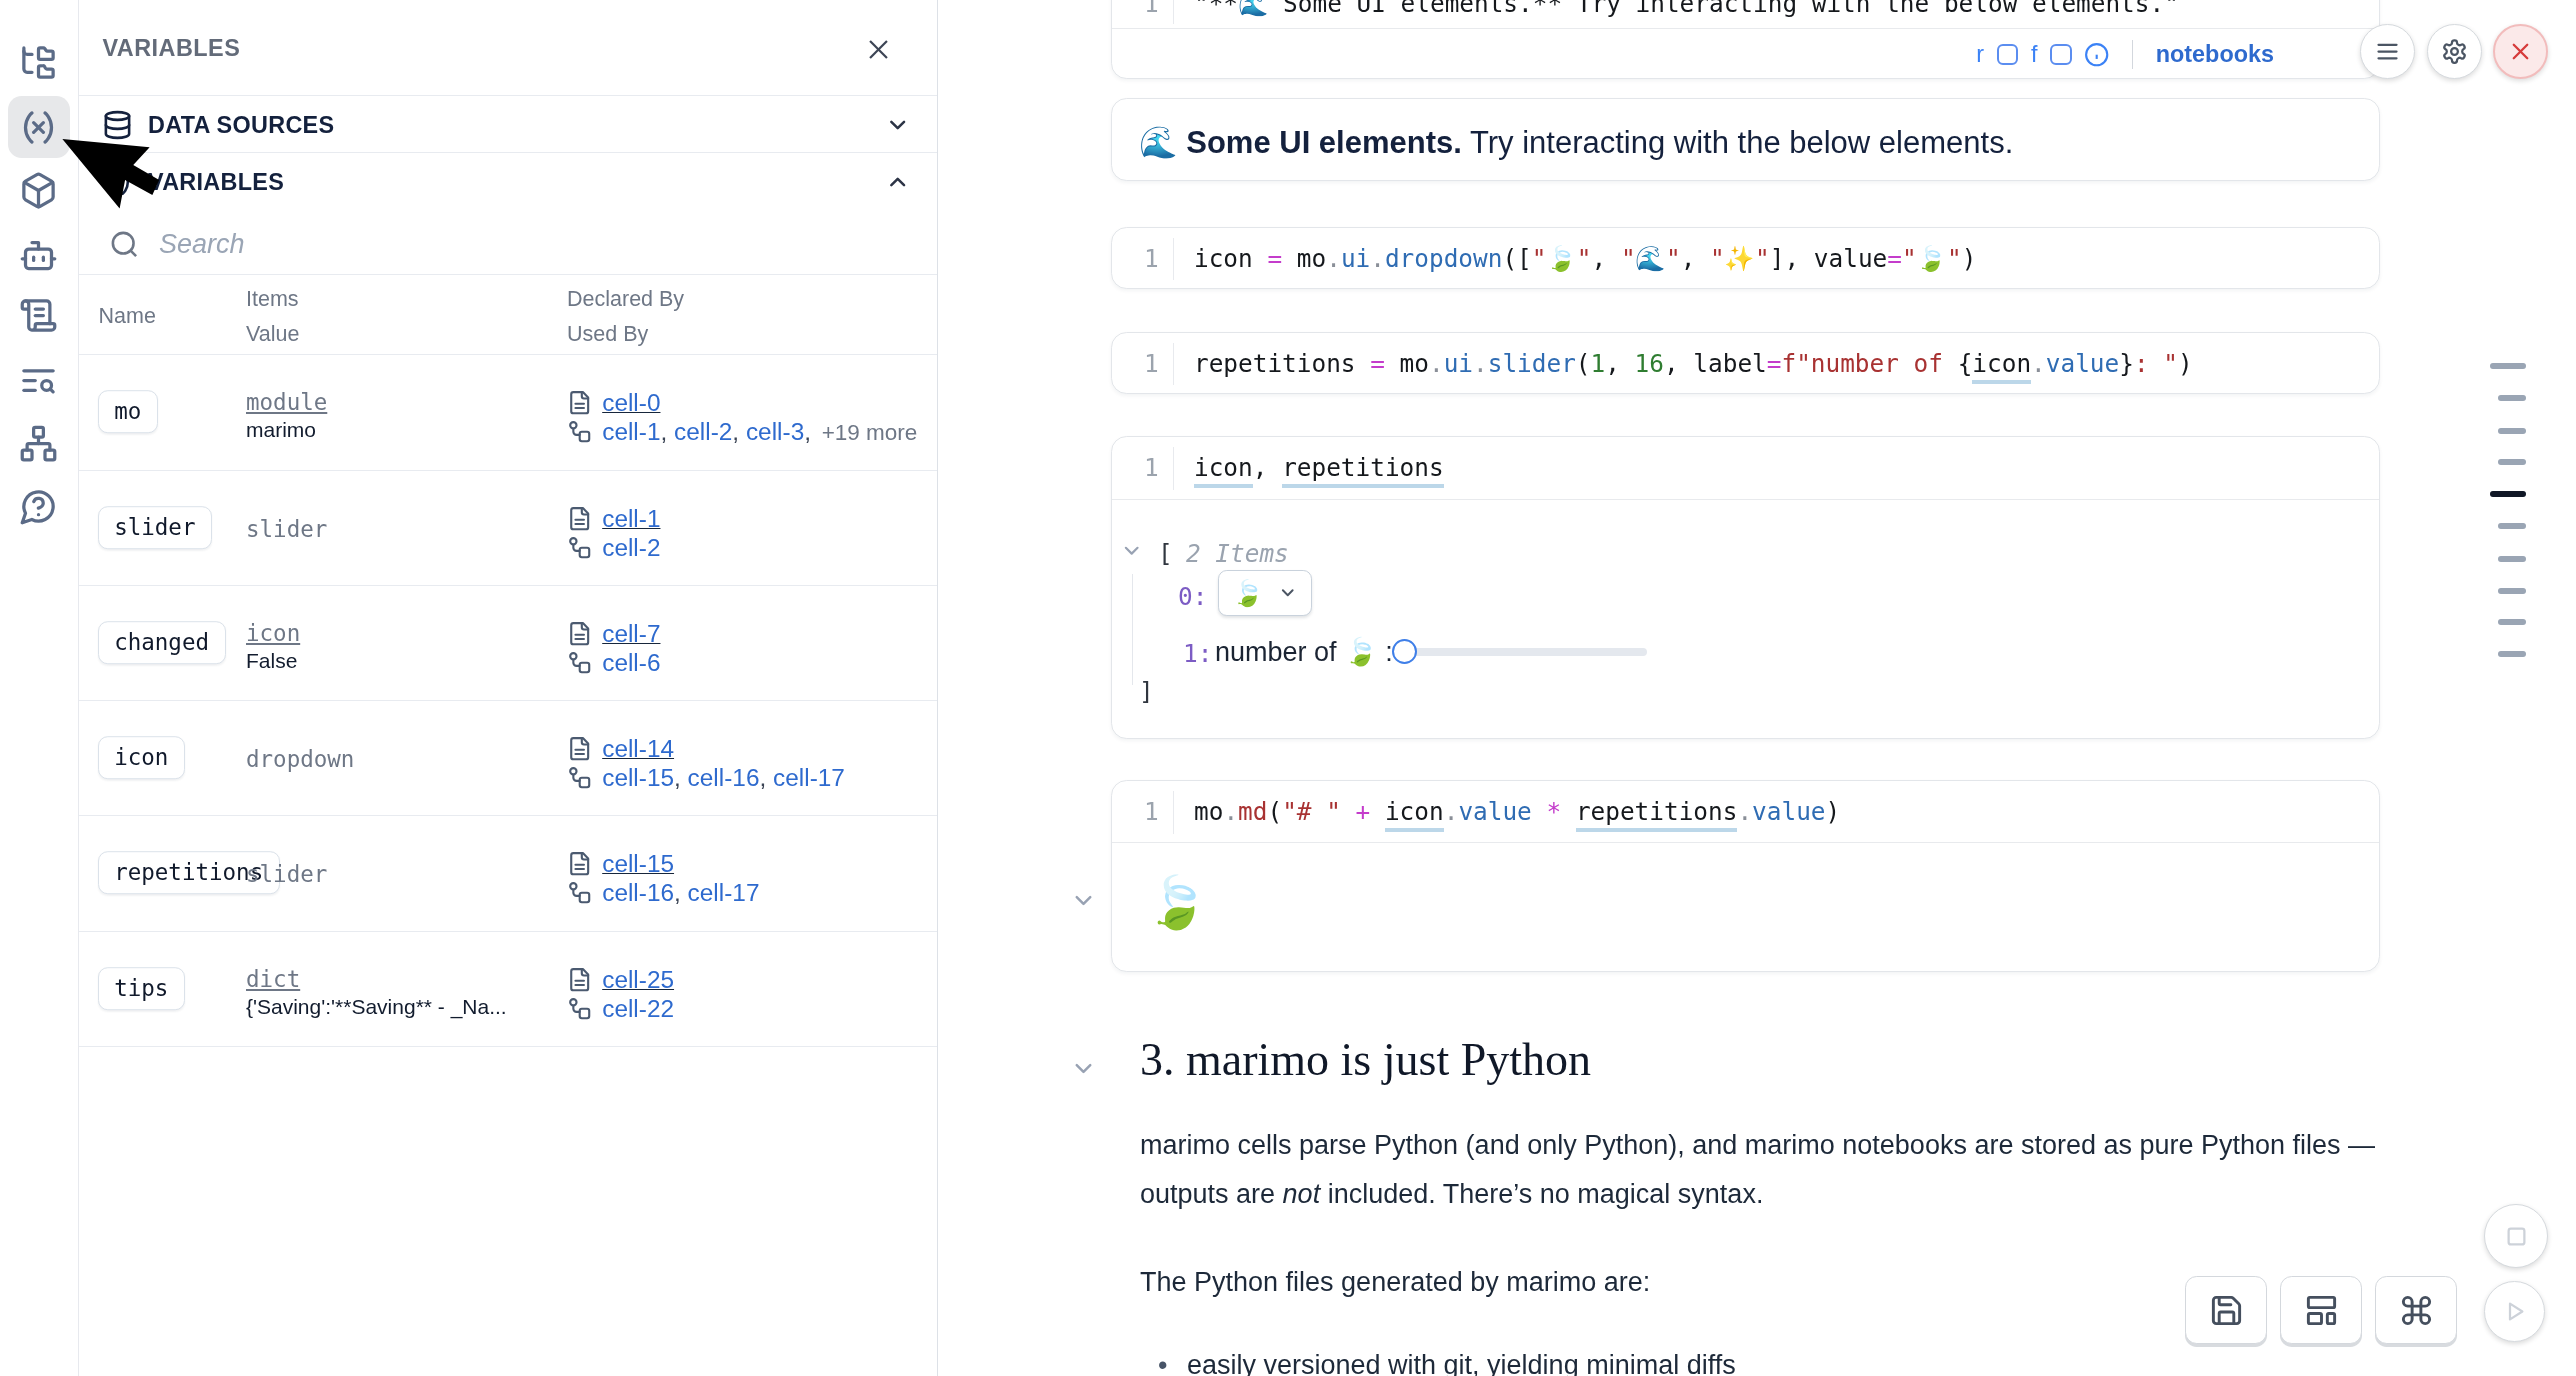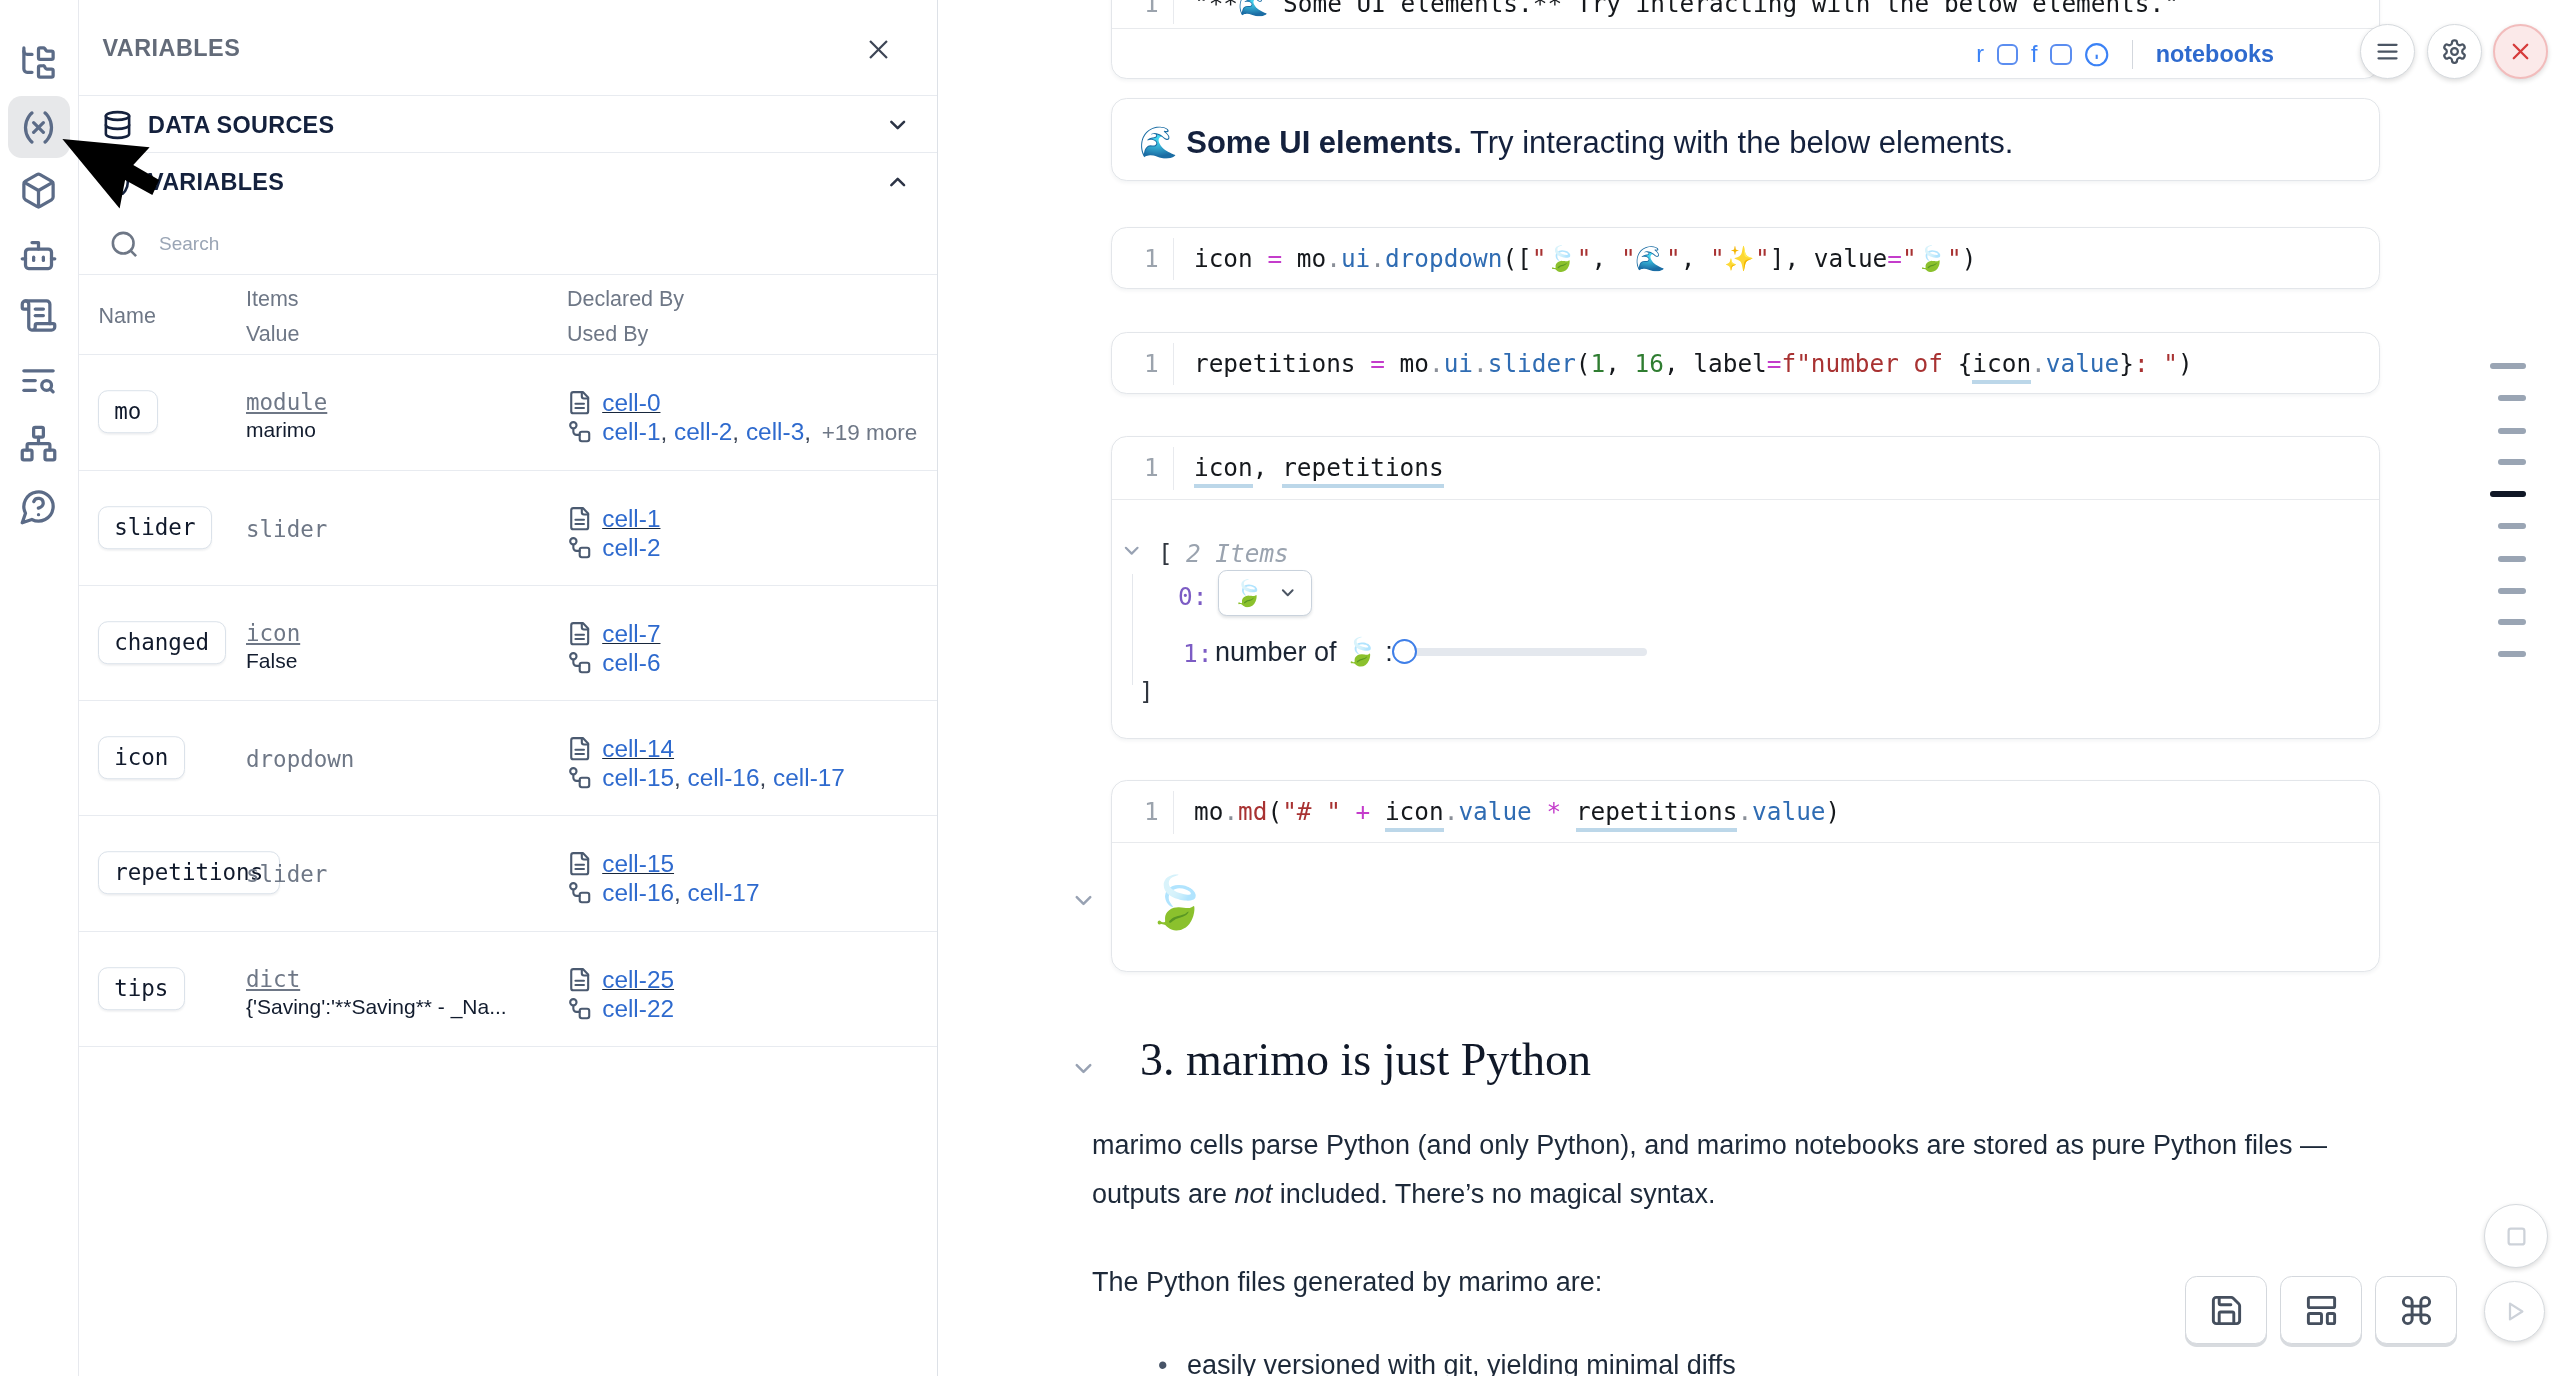--- a/index.html
+++ b/index.html
@@ -23,21 +23,21 @@
   .panel-close { position:absolute; right:41px; top:33px; width:35px; height:35px; background:none; border:none; cursor:pointer; }
   .panel-close svg { width:29px; height:29px; stroke:#3c4454; stroke-width:1.8; }
   .pdiv { position:absolute; left:0; right:0; height:1px; background:#e8ebf0; }
   .sec-row { position:absolute; left:0; right:0; height:57px; }
   .sec-row .sec-ic { position:absolute; left:22.5px; top:50%; transform:translateY(-50%); width:31px; height:31px; stroke:#14213d; fill:none; stroke-width:2; stroke-linecap:round; stroke-linejoin:round; }
   .sec-label { position:absolute; left:69px; top:50%; transform:translateY(-50%); font-size:23.4px; font-weight:bold; color:#14213d; letter-spacing:0.3px; }
   .sec-chev { position:absolute; right:27px; top:50%; transform:translateY(-50%); width:25.4px; height:25.4px; stroke:#2c3446; fill:none; stroke-width:2.4; stroke-linecap:round; stroke-linejoin:round; }
   .search-row { position:absolute; left:0; right:0; top:213px; height:62px; }
   .search-row svg { position:absolute; left:30px; top:15.6px; width:31px; height:31px; stroke:#6e7786; fill:none; stroke-width:2; }
   .search-row input { position:absolute; left:80px; top:11.7px; width:684px; height:39px; border:none; outline:none;
-                      font-family:"Liberation Sans",sans-serif; font-size:19px; color:#121c2e; }
+                      font-family:"Liberation Sans",sans-serif; font-size:27px; color:#121c2e;font-style:italic; }
   .search-row input::placeholder { color:#9aa5b5; }
 
   .thead { position:absolute; left:0; right:0; top:275px; height:79px; font-size:21.5px; color:#6e7786; }
   .thead span { position:absolute; }
 
   .vrow { position:absolute; left:0; right:0; height:115px; }
   .vbadge { position:absolute; left:18.6px; top:50%; transform:translateY(-50%); padding:7.8px 15.6px; background:#fff;
             border:1px solid #dbe2ea; border-radius:9.8px; box-shadow:0 1px 2px rgba(20,30,50,.06);
             font-family:"DejaVu Sans Mono",monospace; font-size:22.5px; color:#10192b; }
   .vtype  { position:absolute; left:167px; font-family:"DejaVu Sans Mono",monospace; font-size:22.5px; color:#6e7786; white-space:nowrap; }
@@ -88,21 +88,21 @@
   .dd-box .dd-val { font-size:25.4px; }
   .dd-box svg { width:19.5px; height:19.5px; stroke:#4b5563; fill:none; stroke-width:2.4; stroke-linecap:round; stroke-linejoin:round; }
   .slider-label { position:absolute; font-size:27px; color:#1b2433; white-space:nowrap; }
   .slider-track { position:absolute; height:7.8px; border-radius:3.9px; background:#e4e8ee; cursor:pointer; }
   .slider-thumb { position:absolute; width:25.4px; height:25.4px; border-radius:50%; background:#fff; border:2.9px solid #3f7fe8; cursor:grab; }
 
   .leaf-out { position:absolute; left:33px; top:92px; font-size:51px; }
 
   .h-serif { position:absolute; left:1140px; top:1033px; font-family:"Liberation Serif",serif; font-weight:400;
              font-size:46px; color:#101828; }
-  .para { position:absolute; left:1092px; width:1250px; font-size:27px; line-height:49px; color:#1d2939; }
+  .para { position:absolute; left:1140px; width:1250px; font-size:27px; line-height:49px; color:#1d2939; }
   .bullet-item { position:absolute; left:1158px; width:1172px; font-size:27px; color:#1d2939; }
   .bullet-item::before { content:"•"; margin-right:19.5px; color:#475467; }
 
   
   .circ { position:absolute; width:55px; height:55px; border-radius:50%; background:#fff; border:1px solid #d6dade;
           box-shadow:0 2px 4.9px rgba(0,0,0,.14); display:flex; align-items:center; justify-content:center; cursor:pointer; z-index:20; }
   .circ svg { width:27px; height:27px; stroke:#4b5563; fill:none; stroke-width:2; stroke-linecap:round; stroke-linejoin:round; }
   .circ.danger { background:#fbe9e9; border:2px solid #f2bcbc; }
   .circ.danger svg { stroke:#d63b3b; }
 

